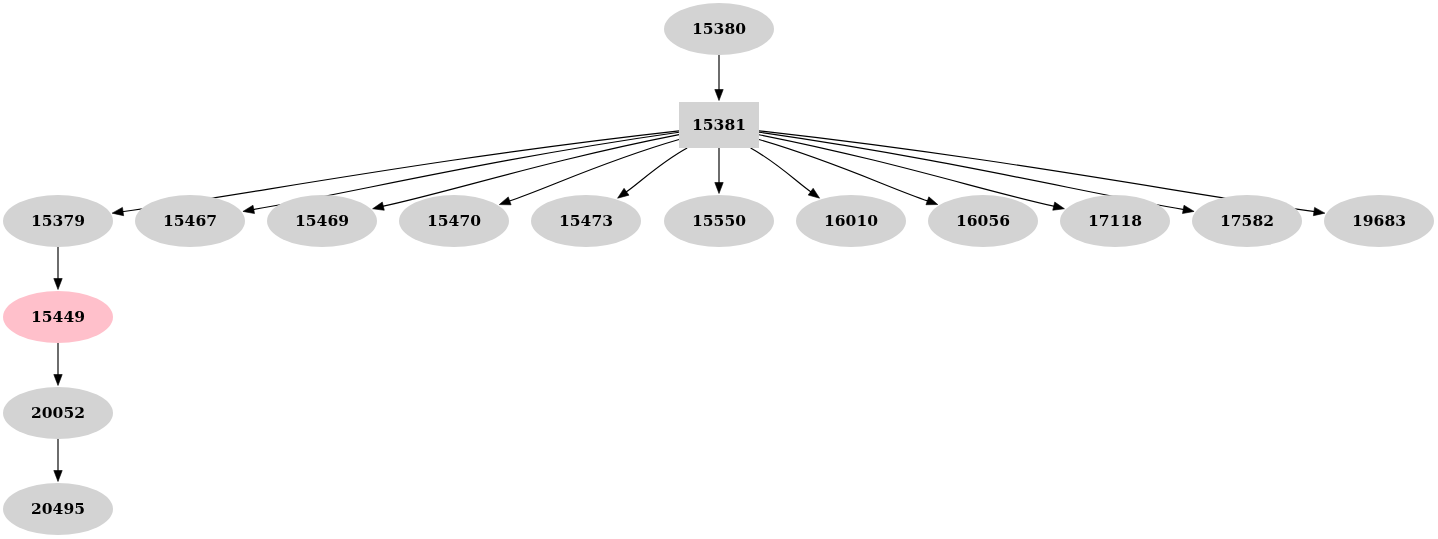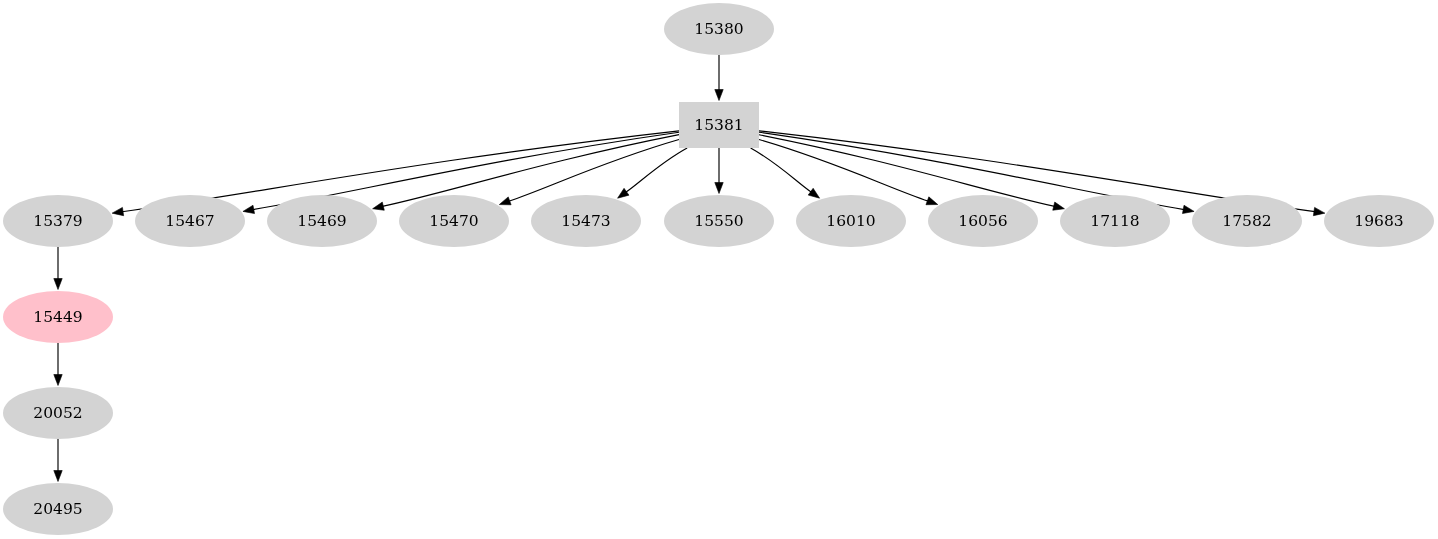--- a/index.html
+++ b/index.html
@@ -7,20 +7,21 @@
     padding: 0;
     background: #ffffff;
   }
   #graph-canvas {
     position: relative;
     width: 1438px;
     height: 539px;
     background: #ffffff;
     overflow: hidden;
     font-family: "DejaVu Serif", "Liberation Serif", serif;
+    font-weight: bold;
   }
   #graph-svg {
     position: absolute;
     left: 0;
     top: 0;
     width: 1438px;
     height: 539px;
   }
   .node-label {
     font-family: "DejaVu Serif", "Liberation Serif", serif;

